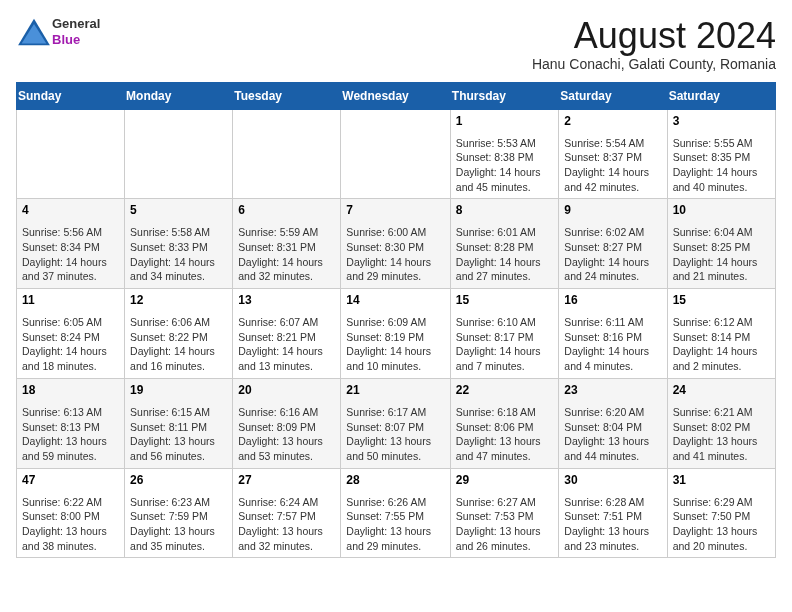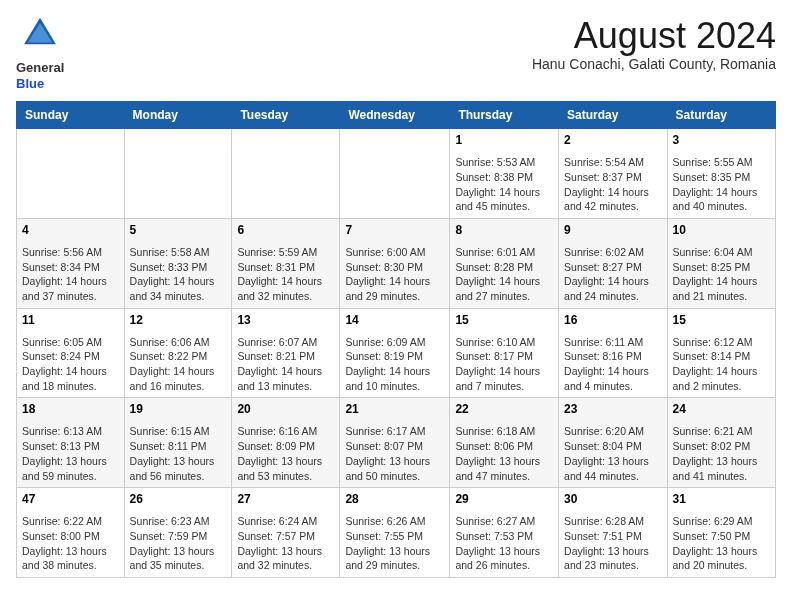--- a/index.html
+++ b/index.html
@@ -12,30 +12,29 @@
     }
     .header-area {
       display: flex;
       justify-content: space-between;
       align-items: flex-start;
       margin-bottom: 10px;
     }
     .logo {
       display: flex;
       align-items: center;
-      gap: 14px;
-      flex-direction: column;
+      gap: 0;
     }
     .logo-text {
       font-size: 13px;
       font-weight: bold;
       line-height: 1.2;
     }
     .logo-text .general { color: #333; }
-    .logo-text .blue { color: #1d4ed8; }
+    .logo-text .blue { color: #a21caf; }
     .logo-icon {
       width: 36px;
       height: 30px;
     }
     .title-area {
       text-align: right;
     }
     .month-title {
       font-size: 36px;
       font-weight: normal;
@@ -47,21 +46,21 @@
       color: #333;
     }
     table {
       width: 100%;
       border-collapse: collapse;
       font-size: 11px;
     }
     thead tr th {
       background-color: #1a5fa8;
       color: #fff;
-      padding: 6px 8px;
+      padding: 6px 1px;
       text-align: left;
       font-size: 12px;
       font-weight: bold;
       border: 1px solid #1a5fa8;
     }
     tbody tr td {
       border: 1px solid #ccc;
       vertical-align: top;
       padding: 4px 5px;
       height: 80px;

